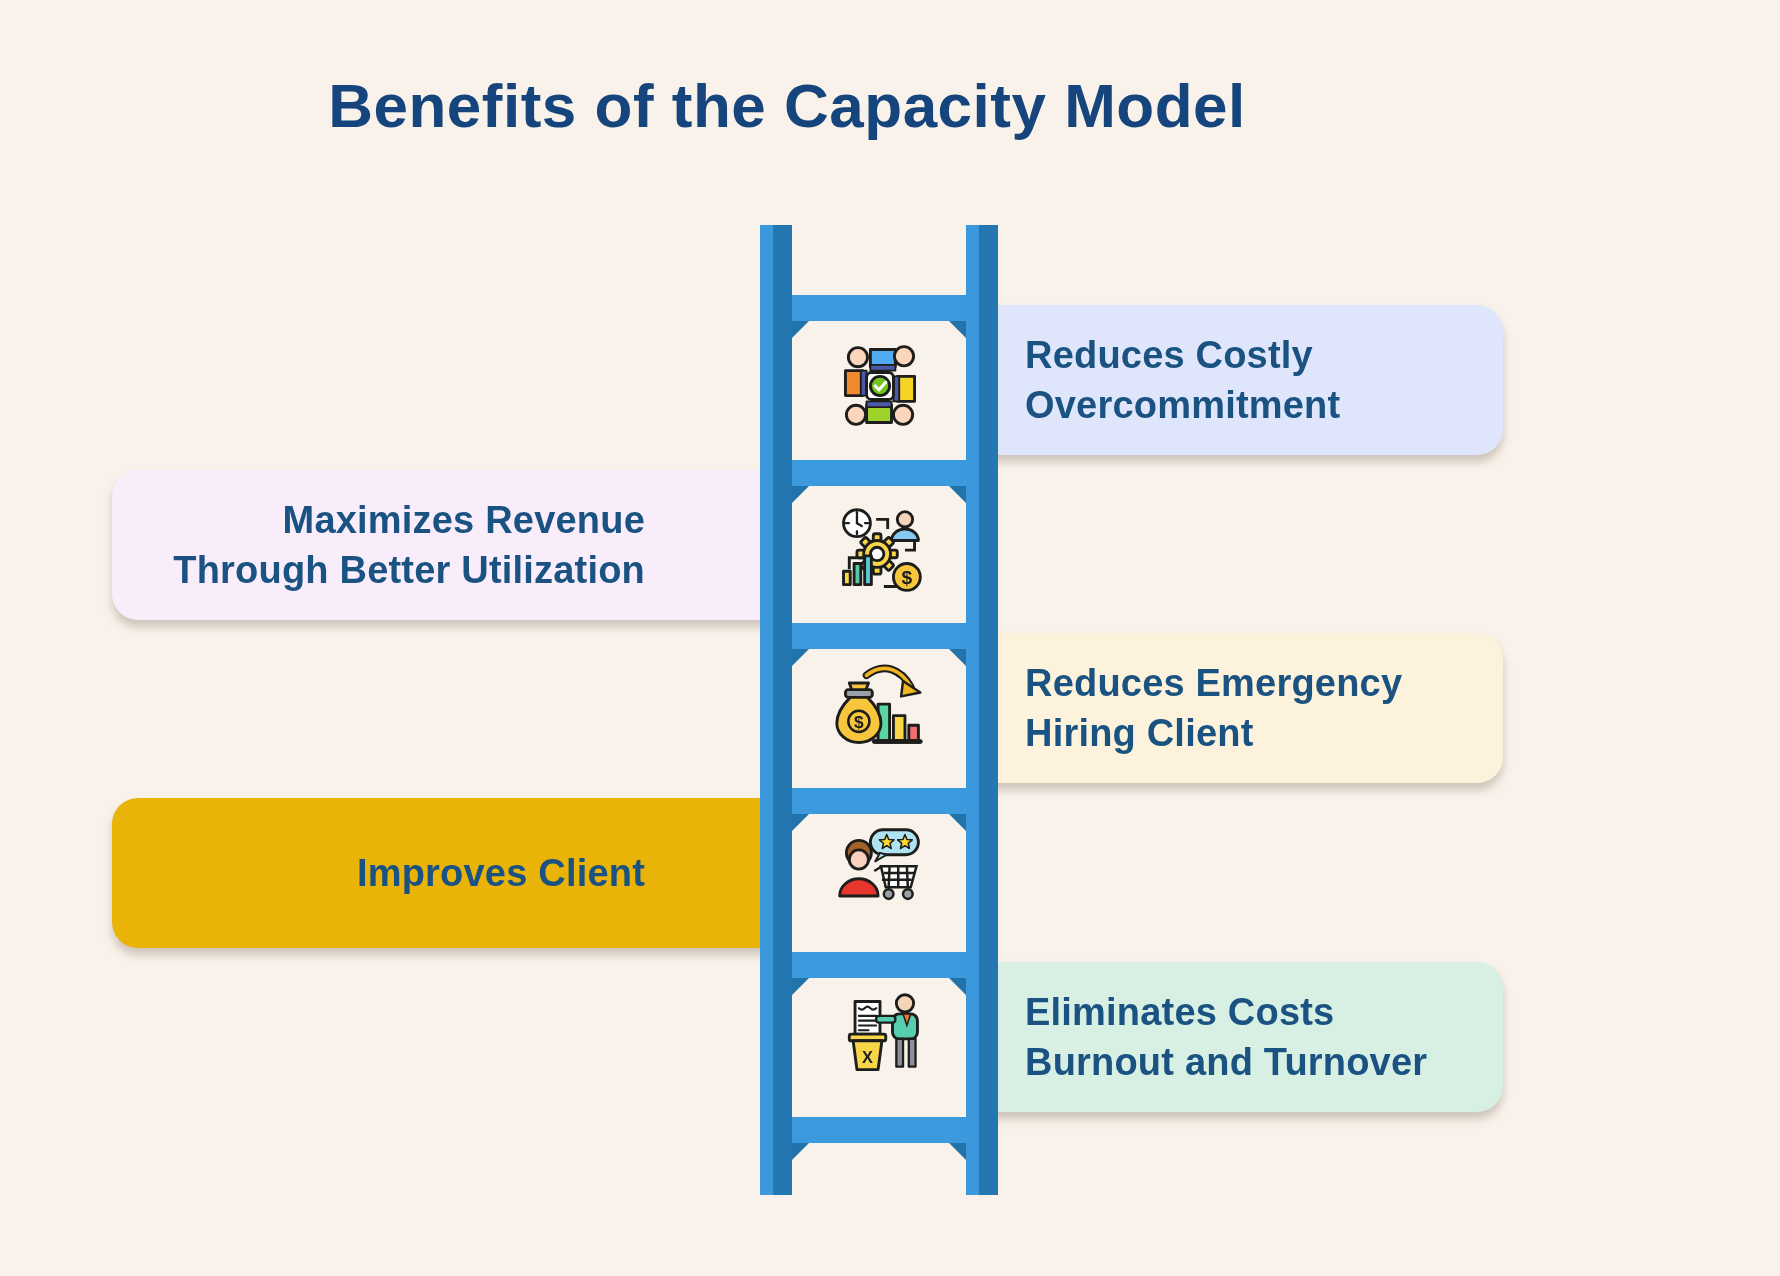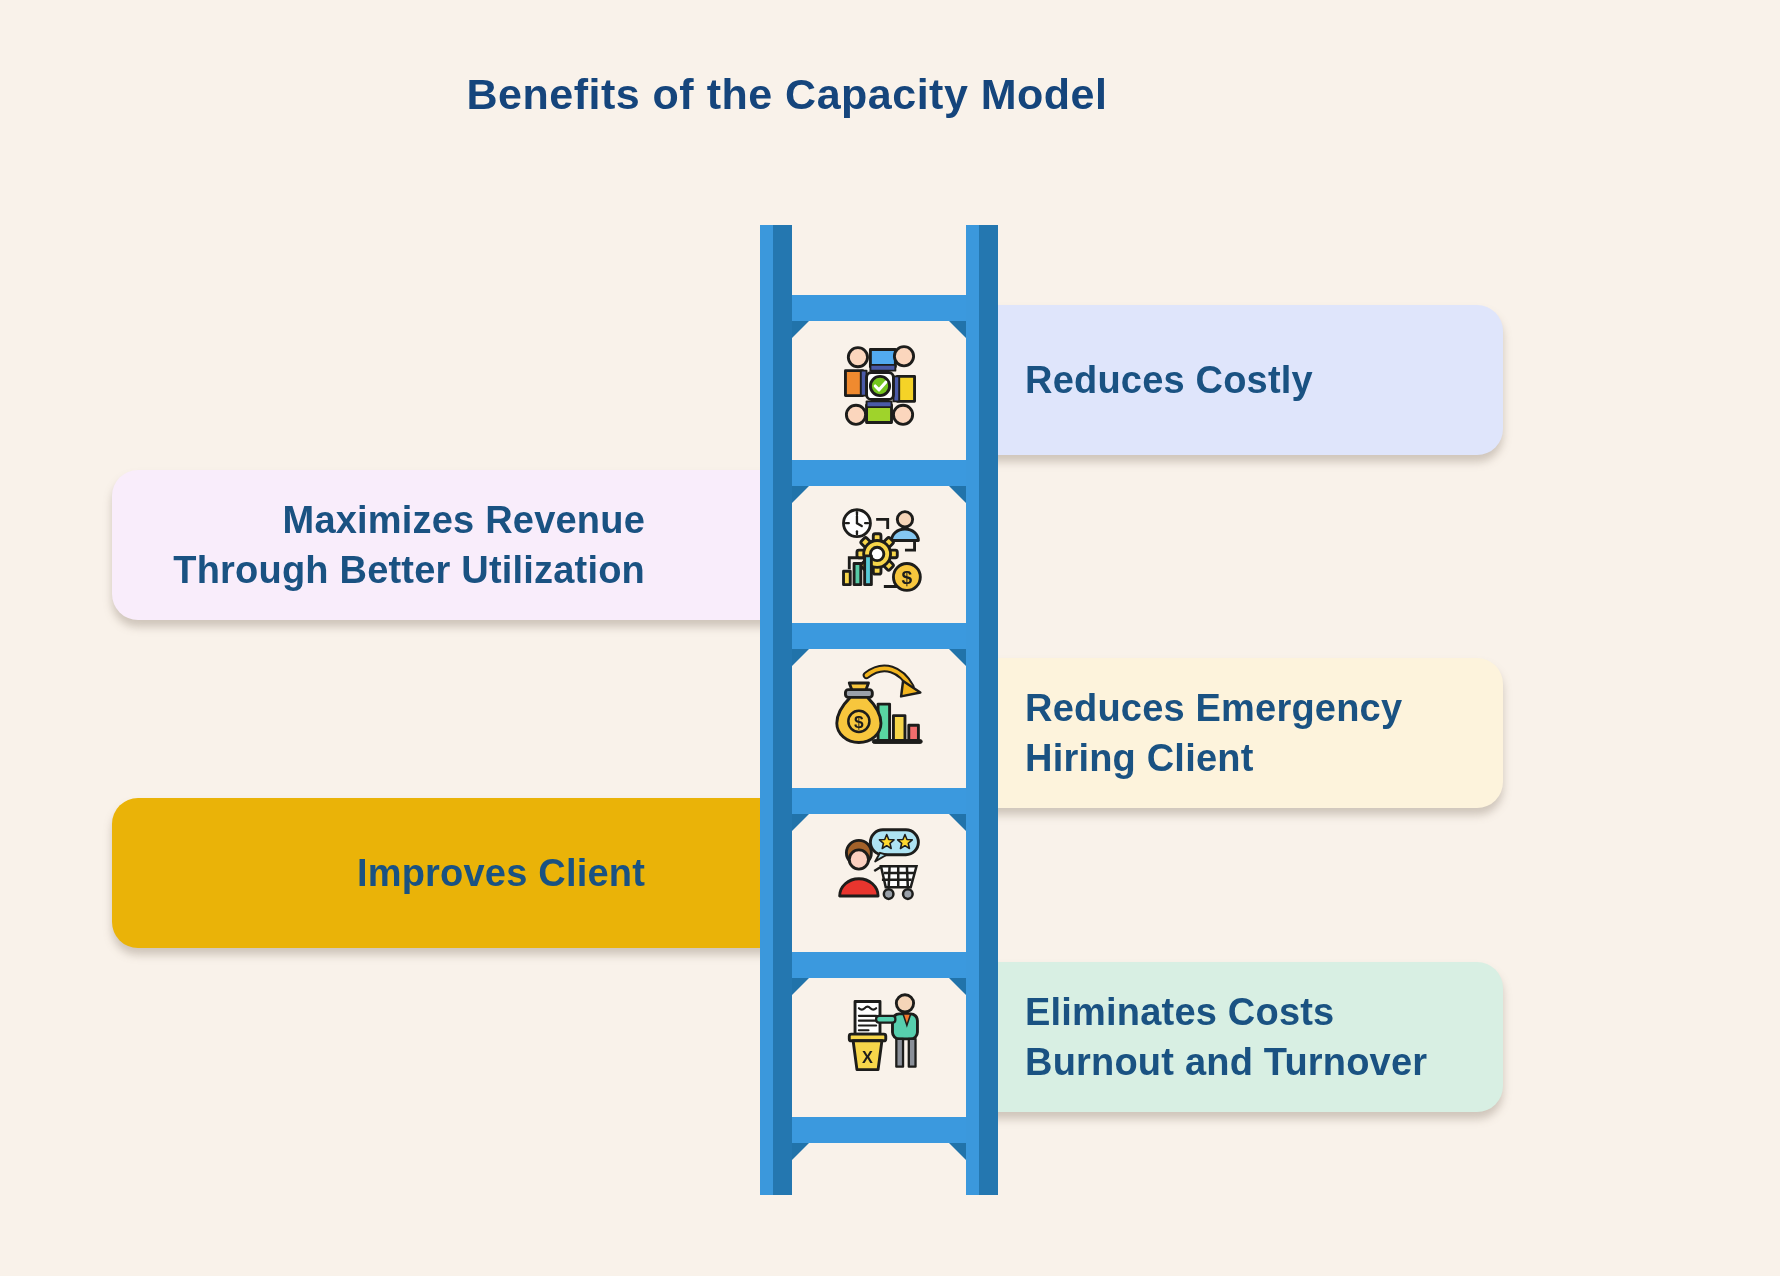--- a/index.html
+++ b/index.html
@@ -1,38 +1,38 @@
 <!DOCTYPE html>
 <html><head>
 <meta charset="utf-8">
 <style>
   html,body{margin:0;padding:0;background:#f9f2ea;}
   .canvas{position:relative;width:1780px;height:1276px;background:#f9f2ea;overflow:hidden;
           font-family:"Liberation Sans",sans-serif;}
   .title{position:absolute;left:97px;top:70px;width:1380px;margin:0;text-align:center;
-         font-size:43px;font-weight:700;letter-spacing:.5px;color:#15457c;}
+         font-size:62px;font-weight:700;letter-spacing:.5px;color:#15457c;}
   
   .rail{position:absolute;top:225px;height:970px;width:32px;z-index:3;
         background:linear-gradient(90deg,#3b98dc 0 40%,#2477b0 40% 100%);}
   .rail-l{left:760px;}
   .rail-r{left:966px;}
   .rung{position:absolute;left:775px;width:205px;height:26px;background:#3b99de;z-index:2;}
   .rung .tri{position:absolute;top:26px;width:0;height:0;border-top:17px solid #2173aa;}
   .tri-l{left:17px;border-right:17px solid transparent;}
   .tri-r{left:174px;border-left:17px solid transparent;}
   .r1{top:295px}.r2{top:460px}.r3{top:623px}.r4{top:788px}.r5{top:952px}.r6{top:1117px}
   
   .card{position:absolute;height:150px;z-index:1;display:flex;flex-direction:column;
         justify-content:center;color:#1a5282;font-size:38px;font-weight:600;line-height:50px;
         letter-spacing:.2px;box-shadow:0 7px 9px rgba(130,115,100,.35);}
   .card span{display:block;}
   .card-right{left:985px;width:478px;border-radius:6px 26px 26px 6px;padding-left:40px;text-align:left;}
   .card-left{left:112px;width:663px;border-radius:26px 6px 6px 26px;padding-right:130px;text-align:right;
              box-sizing:border-box;padding-left:32px;}
-  .c1{top:305px}.c2{top:470px}.c3{top:658px}.c4{top:798px}.c5{top:962px}
+  .c1{top:305px}.c2{top:470px}.c3{top:633px}.c4{top:798px}.c5{top:962px}
   
   .icon{position:absolute;left:832px;width:96px;height:96px;z-index:4;}
   .i1{top:338px}.i2{top:504px}.i3{top:658px}.i4{top:824px}.i5{top:988px}
   .icon svg{width:100%;height:100%;display:block;}
 </style>
 </head>
 <body>
 
 <div class="canvas">
 
@@ -62,20 +62,21 @@
     <div class="rung r6">
         <i class="tri tri-l"></i>
         <i class="tri tri-r"></i>
       </div>
     <div class="rail rail-l"></div>
     <div class="rail rail-r"></div>
   </div>
 
   <div class="card card-right c1" style="background:#dfe5fb">
     <span>Reduces Costly</span>
+    <span>Overcommitment</span>
   </div>
   <div class="card card-left c2" style="background:#f9edfb">
     <span>Maximizes Revenue</span>
     <span>Through Better Utilization</span>
   </div>
   <div class="card card-right c3" style="background:#fdf3dc">
     <span>Reduces Emergency</span>
     <span>Hiring Client</span>
   </div>
   <div class="card card-left c4" style="background:#eab308">

